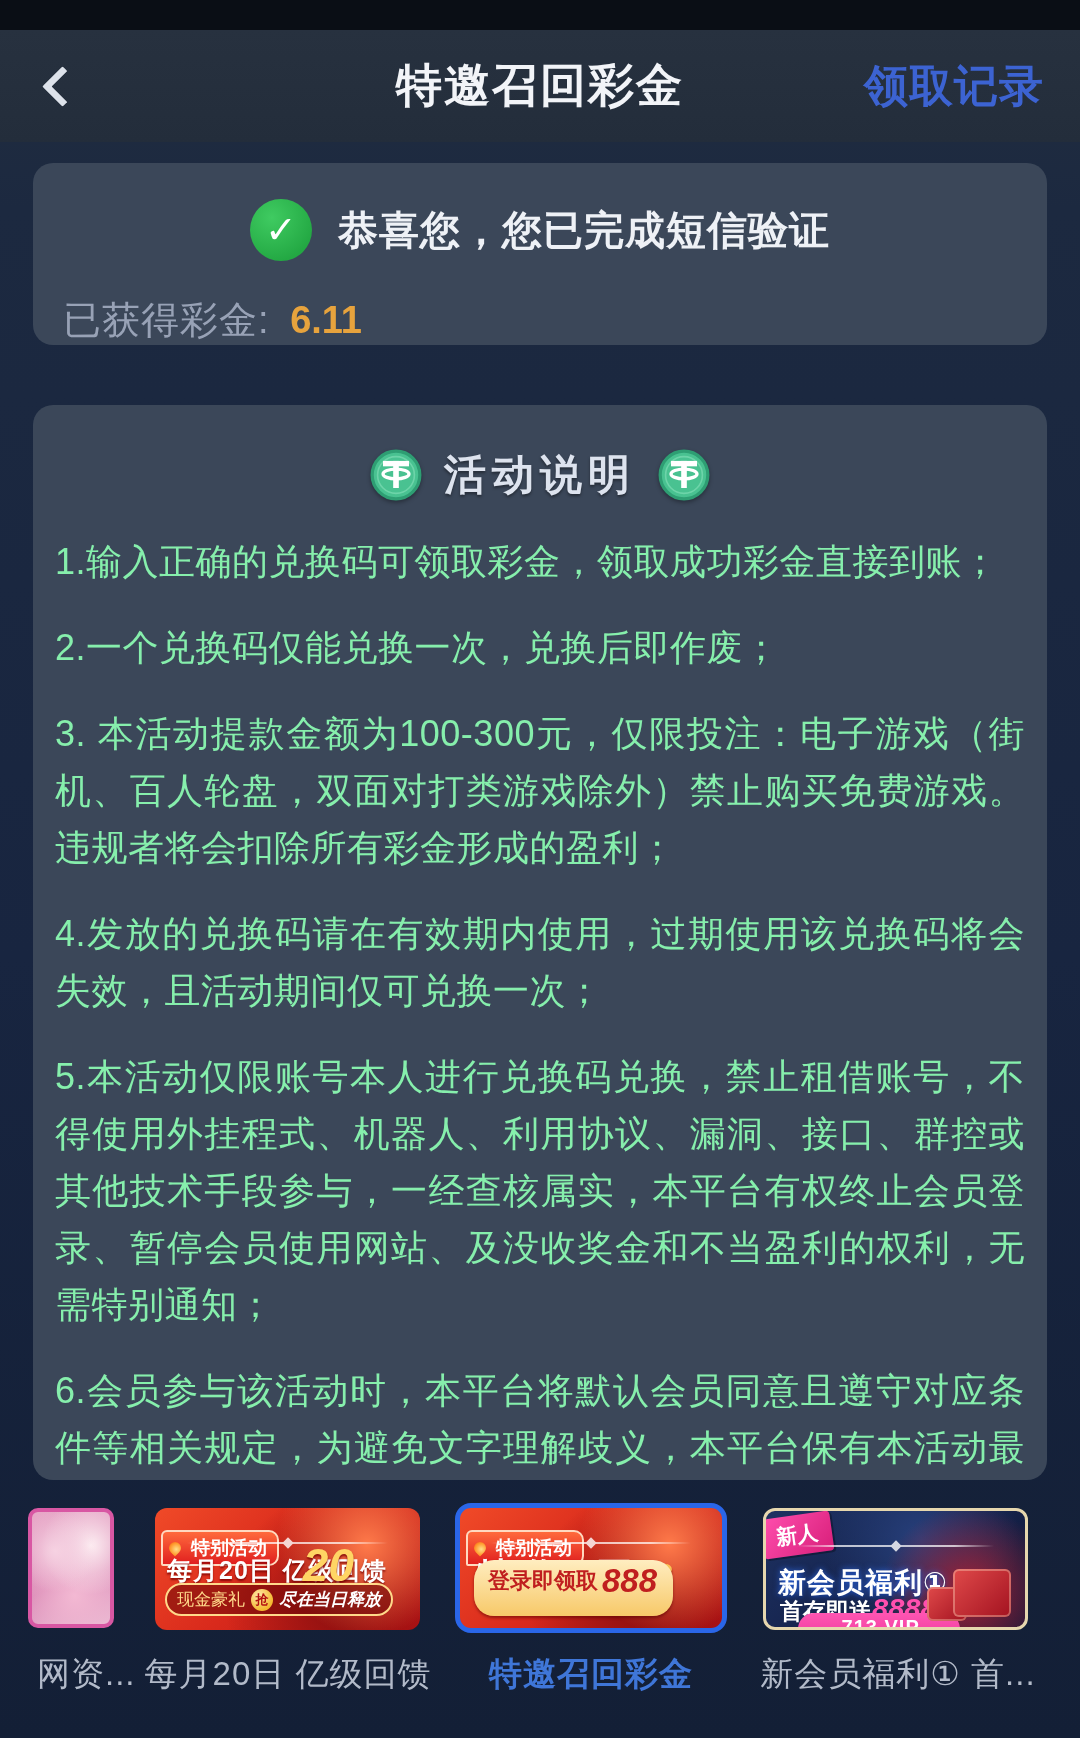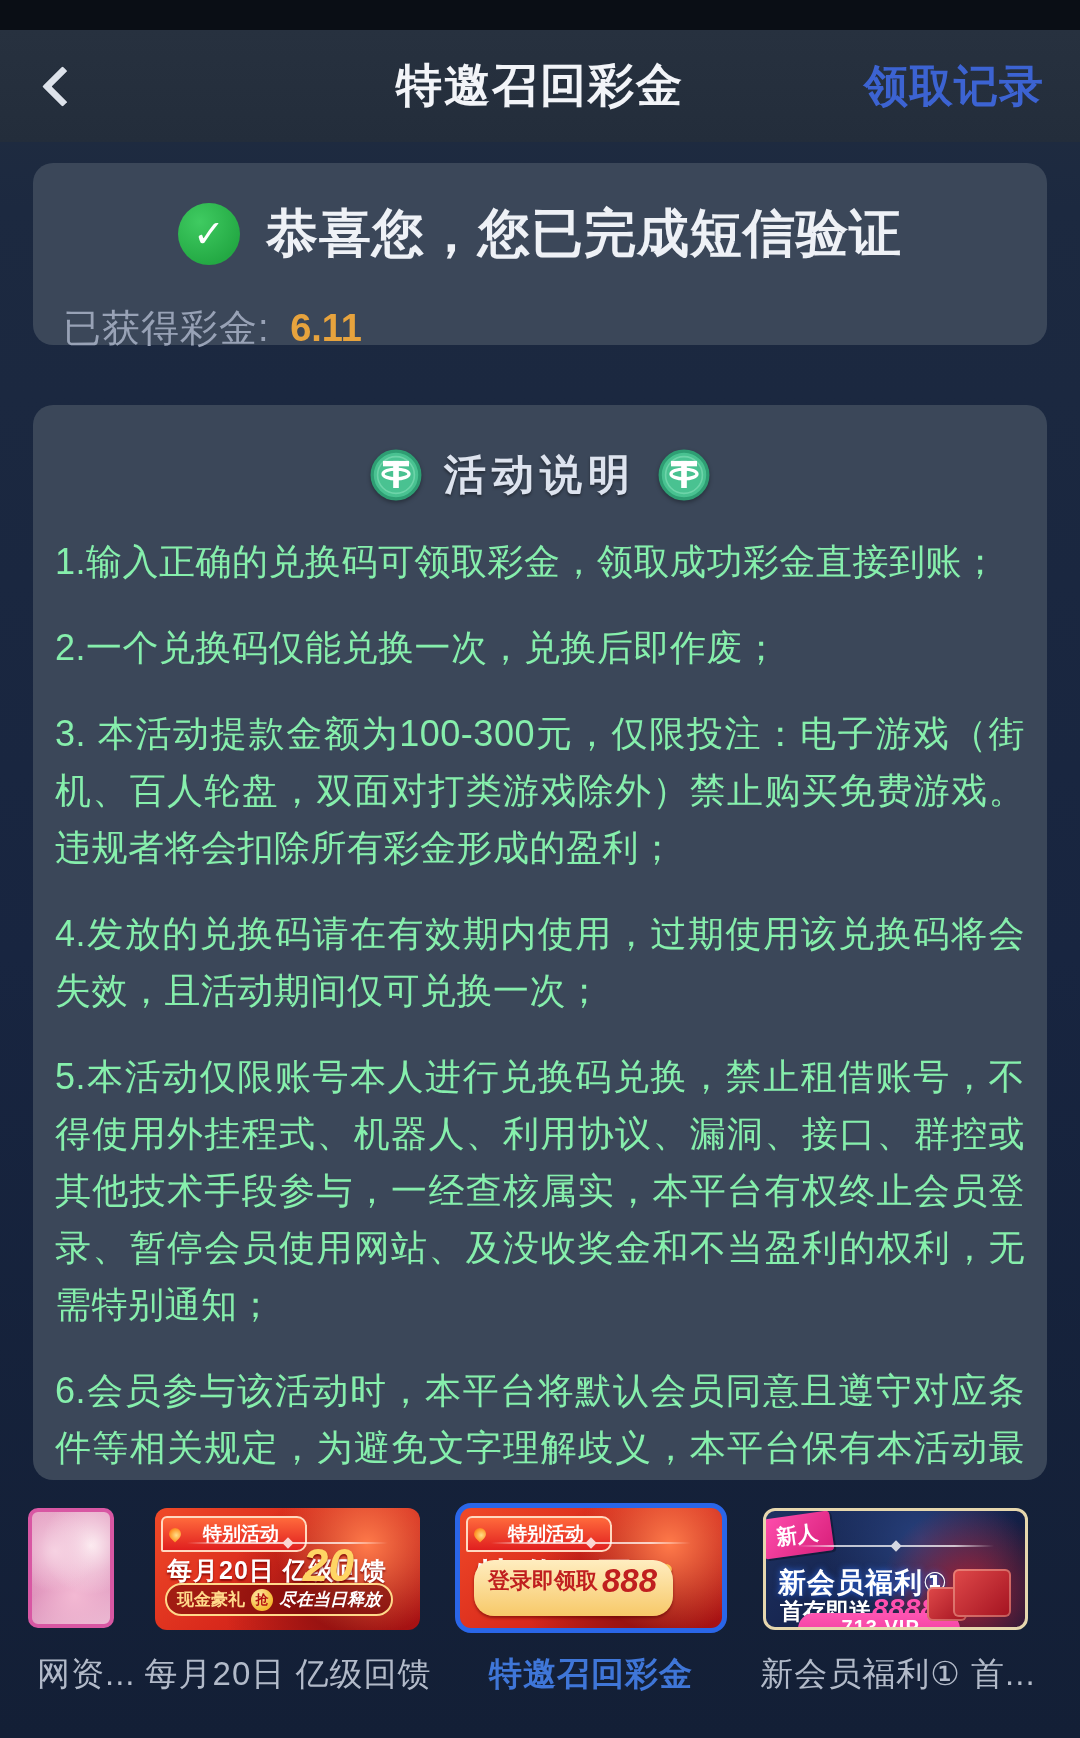--- a/index.html
+++ b/index.html
@@ -29,21 +29,21 @@
   
   .card { position:absolute; left:33px; width:1014px; background:#3b4759; border-radius:20px; }
   .verify-card { top:163px; height:182px; padding:36px 26px 0 26px; }
   .verify-row { display:flex; align-items:center; justify-content:center; gap:26px; }
   .check-circle {
     width:62px; height:62px; border-radius:50%;
     background:radial-gradient(circle at 35% 30%,#3fcb61,#23a843 75%);
     display:flex; align-items:center; justify-content:center; flex:0 0 auto;
   }
   .check-circle span { color:#ffffff; font-size:38px; font-weight:bold; line-height:1; }
-  .verify-msg { font-size:52px; font-weight:600; color:#eef1f6; letter-spacing:1px; }
+  .verify-msg { font-size:40px; font-weight:600; color:#eef1f6; letter-spacing:1px; }
   .bonus-row { margin-top:34px; padding-left:4px; font-size:38px; }
   .bonus-label { color:#98a2b6; letter-spacing:1px; }
   .bonus-value { color:#e7a33d; font-weight:bold; margin-left:10px; }
 
   .rules-card { top:405px; height:1075px; padding:42px 22px 0 22px; overflow:hidden; }
   .rules-title-row { display:flex; align-items:center; justify-content:center; gap:22px; margin-bottom:30px; }
   .tether-coin { width:52px; height:52px; flex:0 0 auto; filter:drop-shadow(0 2px 2px rgba(0,0,0,.35)); }
   .rules-title { font-size:42px; font-weight:bold; color:#dde3ee; letter-spacing:6px;
     text-shadow:0 2px 3px rgba(0,0,0,.4); }
   .rule-p { font-size:36px; line-height:57px; color:#86efac; letter-spacing:.5px;
@@ -67,45 +67,45 @@
   .thumb-2 { left:155px; top:1508px; width:265px; height:122px; }
   .thumb-3 { left:455px; top:1503px; width:272px; height:130px; border:5px solid #2a66e8; border-radius:16px; }
   .thumb-4 { left:763px; top:1508px; width:265px; height:122px;
     border:3px solid #e6d7ae;
     background:
       radial-gradient(circle at 78% 70%, #a32034 0%, rgba(163,32,52,0) 40%),
       radial-gradient(circle at 60% 25%, #27407c 0%, rgba(39,64,124,0) 55%),
       linear-gradient(140deg,#1d3162 0%,#15224a 55%,#0e1838 100%); }
 
   .flag {
-    position:absolute; left:6px; top:8px; display:flex; align-items:center; gap:22px;
+    position:absolute; left:6px; top:22px; display:flex; align-items:center; gap:10px;
     background:linear-gradient(180deg,#ff6a3c,#e01f1f);
     border:2px solid #ffd9c0; border-radius:6px 10px 10px 2px;
-    padding:3px 26px 3px 6px; font-size:19px; font-weight:bold; color:#fff;
+    padding:3px 10px 3px 6px; font-size:19px; font-weight:bold; color:#fff;
   }
   .flame { width:12px; height:12px; background:radial-gradient(circle at 50% 65%,#ffe08a 0%,#ff9b2e 60%,#f2590f 100%);
     border-radius:50% 50% 50% 0; transform:rotate(-45deg); }
   .flag-pink {
     position:absolute; left:-4px; top:4px;
     background:linear-gradient(135deg,#ff4fae,#d81f7a);
     color:#fff; font-weight:bold; font-size:21px; padding:6px 14px;
     transform:rotate(-8deg); border-radius:4px; box-shadow:2px 2px 0 rgba(0,0,0,.3);
   }
   .deco-line { position:absolute; left:12%; right:12%; top:34px; height:2px; opacity:.8;
     background:linear-gradient(90deg,rgba(255,255,255,0),rgba(255,255,255,.9) 20%,rgba(255,255,255,.9) 80%,rgba(255,255,255,0)); }
   .deco-line::after { content:""; position:absolute; left:50%; top:-3px; width:8px; height:8px;
     background:#fff; transform:translateX(-50%) rotate(45deg); }
 
   .b2-title { position:absolute; left:12px; top:46px; font-size:25px; font-weight:bold; color:#fff;
     text-shadow:0 2px 2px rgba(120,0,0,.8); letter-spacing:1px; }
   .b2-big { position:absolute; right:66px; top:30px; font-size:46px; font-weight:bold; font-style:italic;
     color:#ffd564; text-shadow:0 2px 2px rgba(120,0,0,.8); }
   .b2-ribbon { position:absolute; left:10px; bottom:14px; display:flex; align-items:center; gap:6px;
     background:rgba(110,8,8,.55); border:2px solid #ffd98a; border-radius:18px; padding:3px 10px; }
-  .b2-ribbon .gold { color:#ffd98a; font-size:17px; font-weight:bold; }
+  .b2-ribbon .gold { color:#ffd98a; font-size:17px; font-weight:normal; }
   .b2-ribbon .white { color:#fff; font-size:17px; font-weight:bold;font-style:italic; }
   .coin-badge { width:22px; height:22px; border-radius:50%;
     background:radial-gradient(circle at 35% 30%,#ffe9a8,#f4b830 70%);
     color:#b31212; font-size:13px; font-weight:bold; display:flex; align-items:center; justify-content:center; }
 
   .b3-title { position:absolute; left:16px; top:44px; font-size:37px; font-weight:bold; color:#fff;
     letter-spacing:3px; text-shadow:0 3px 3px rgba(120,0,0,.85); }
   .b3-big { position:absolute; right:50px; top:48px; font-size:34px; font-weight:bold; font-style:italic;
     color:#ffcf5a; opacity:.95; text-shadow:0 2px 2px rgba(120,0,0,.8); }
   .b3-ribbon { position:absolute; left:14px; bottom:12px; display:flex; align-items:center; gap:4px;

